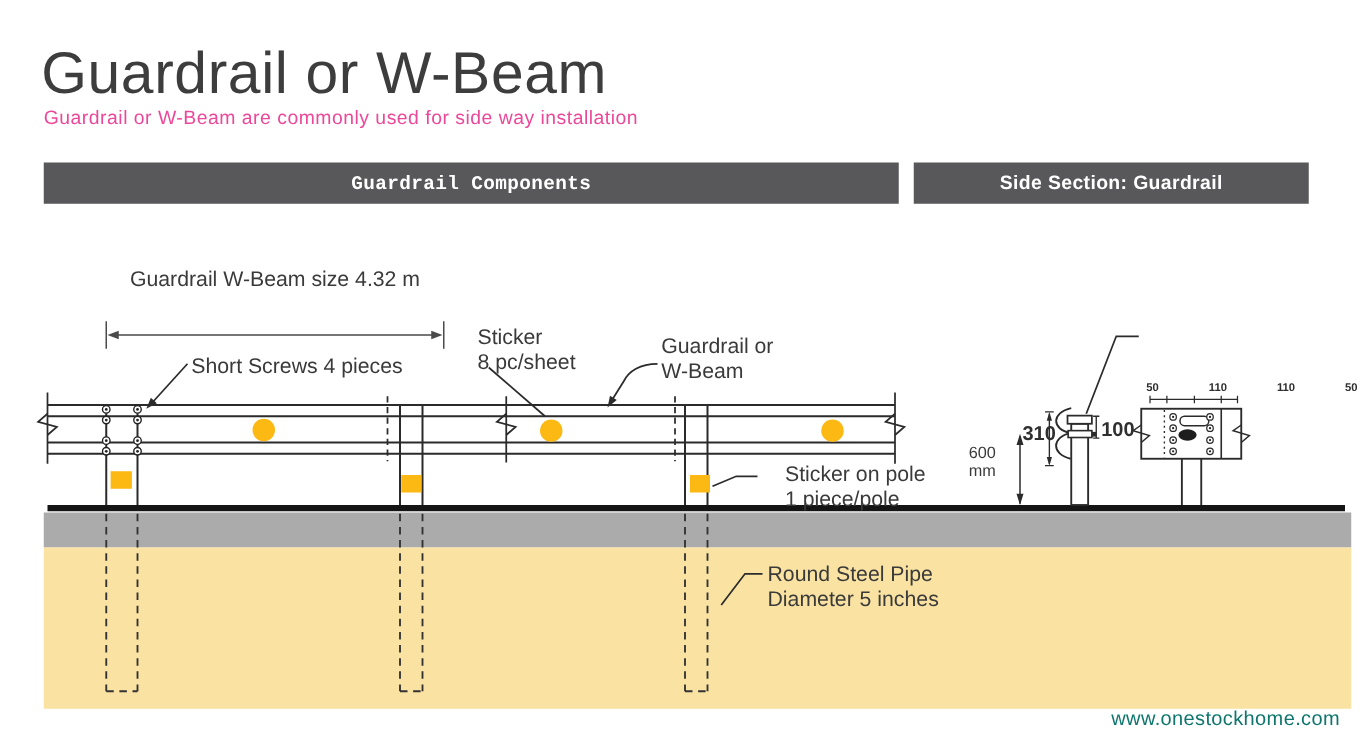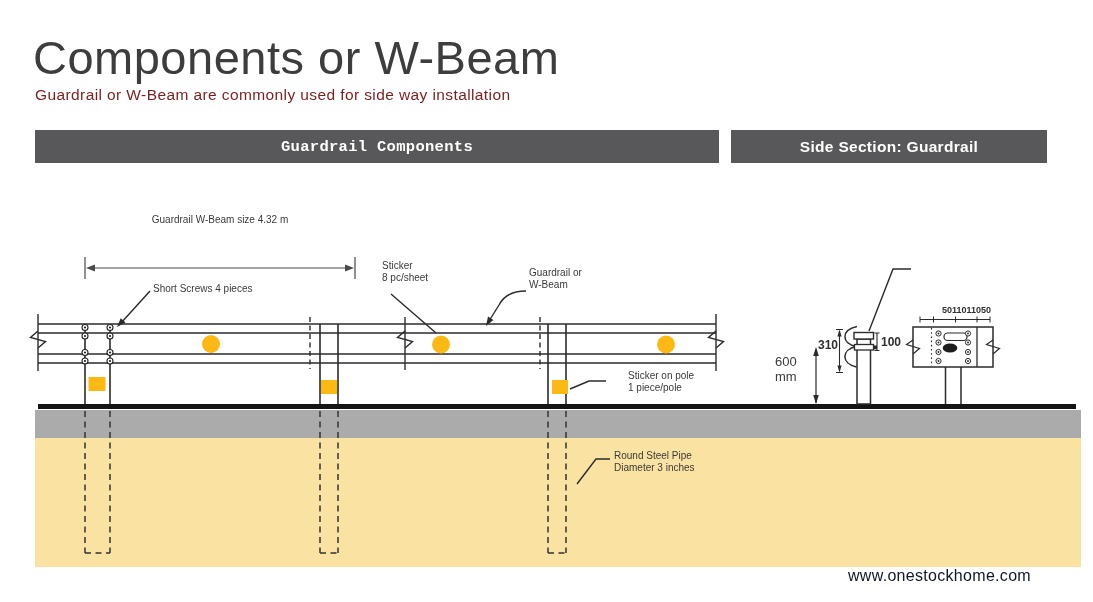--- a/index.html
+++ b/index.html
@@ -1,42 +1,42 @@
 <!DOCTYPE html>
 <html><head>
 <meta charset="utf-8">
 <style>
   html,body{margin:0;padding:0;background:#fff;}
   .page{position:relative;width:1093px;height:602px;background:#fff;overflow:hidden;
         font-family:"Liberation Sans",sans-serif;}
   .title{position:absolute;left:33px;top:34px;margin:0;font-size:47px;font-weight:300;
          color:#3d3d3d;letter-spacing:.5px;line-height:1;}
-  .subtitle{position:absolute;left:35px;top:86px;margin:0;font-size:15.5px;color:#7f1d1d;
+  .subtitle{position:absolute;left:35px;top:86px;margin:0;font-size:15.5px;color:#ec4899;
             letter-spacing:.4px;}
   .bar{position:absolute;top:130px;height:33px;background:#58585a;display:flex;
        align-items:center;justify-content:center;}
   .bar-left{left:35px;width:684px;font-family:Liberation Mono, monospace;}
   .bar-right{left:731px;width:316px;text-align:center;}
   .bar span{color:#fff;font-weight:bold;font-size:15.5px;letter-spacing:.3px;}
   svg.linework{position:absolute;left:0;top:0;z-index:1;}
-  .lbl{position:absolute;z-index:2;font-size:10px;color:#3a3a3a;line-height:1.16;
+  .lbl{position:absolute;z-index:2;font-size:17px;color:#3a3a3a;line-height:1.16;
        white-space:nowrap;}
   .lbl.center{text-align:center;}
-  .lbl.tiny{font-size:12px;color:#2f2f2f;}
+  .lbl.tiny{font-size:16px;color:#2f2f2f;}
   .spacing-dim{position:absolute;z-index:2;left:917px;top:305px;width:74px;display:flex;
-       justify-content:flex-end;font-size:9px;color:#2f2f2f;font-weight:bold;}
-  .footer{position:absolute;z-index:2;left:848px;top:567px;width:224px;
-       font-size:16px;color:#0f172a;letter-spacing:.3px;}
+       justify-content:flex-start;font-size:9px;color:#2f2f2f;font-weight:bold;gap:40px;}
+  .footer{position:absolute;z-index:2;left:848px;top:567px;width:224px;text-align:right;
+       font-size:16px;color:#0f766e;letter-spacing:.3px;}
 </style>
 </head>
 <body>
 
 <div class="page">
 
-  <h1 class="title">Components or W-Beam</h1>
+  <h1 class="title">Guardrail or W-Beam</h1>
   <p class="subtitle">Guardrail or W-Beam are commonly used for side way installation</p>
 
   <div class="bar bar-left">
     <span>Guardrail Components</span>
   </div>
   <div class="bar bar-right">
     <span>Side Section: Guardrail</span>
   </div>
 
   <svg class="linework" width="1093" height="602" viewBox="0 0 1093 602">
@@ -197,21 +197,21 @@
     <div>W-Beam</div>
   </div>
 
   <div class="lbl" style="left:628px;top:370px">
     <div>Sticker on pole</div>
     <div>1 piece/pole</div>
   </div>
 
   <div class="lbl" style="left:614px;top:450px">
     <div>Round Steel Pipe</div>
-    <div>Diameter 3 inches</div>
+    <div>Diameter 5 inches</div>
   </div>
 
   <div class="lbl" style="left:775px;top:354px;font-size:13px">
     <div>600</div>
     <div>mm</div>
   </div>
 
 
   <div class="lbl tiny" style="left:818px;top:339px;width:19px;text-align:right;font-weight:bold">310</div>
   <div class="lbl tiny" style="left:881px;top:336px;font-weight:bold">100</div>

